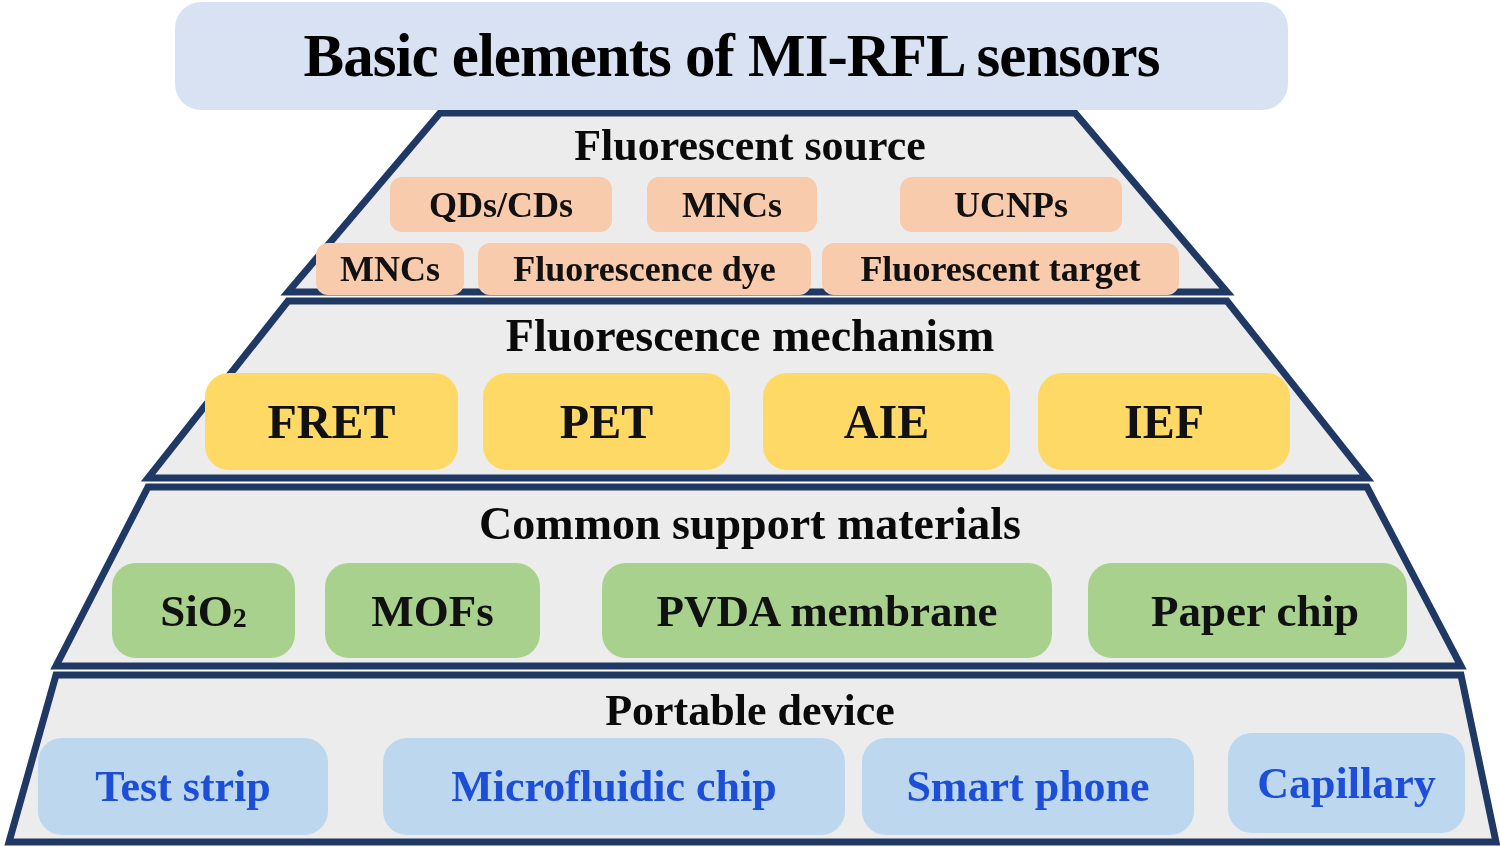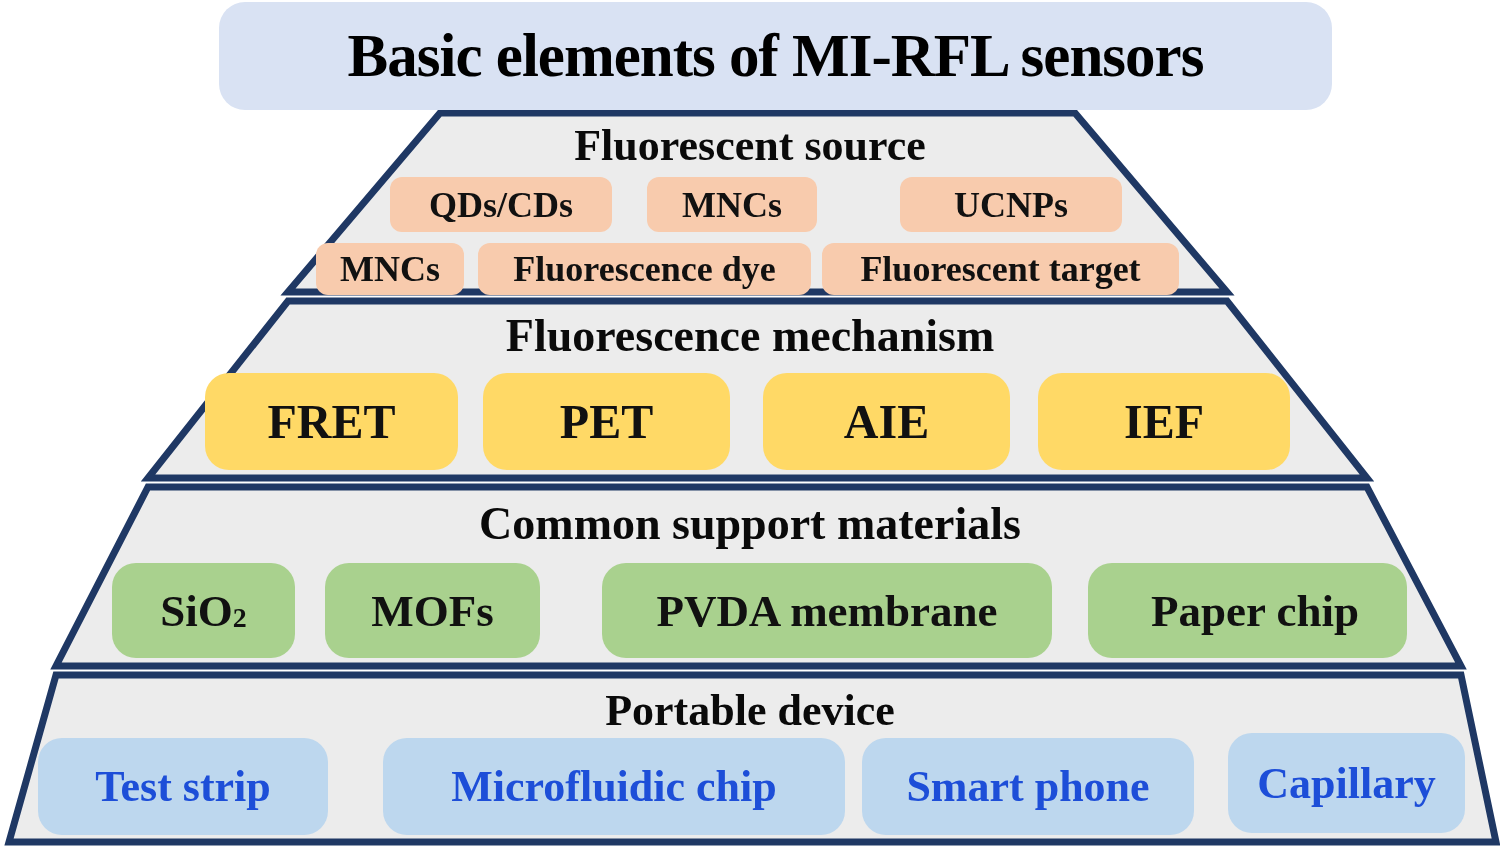--- a/index.html
+++ b/index.html
@@ -22,21 +22,20 @@
   .title-box {
     position: absolute;
     left: 175px; top: 2px;
     width: 1113px; height: 108px;
     background: var(--title-bg, #d9e2f3);
     border-radius: 26px;
     display: flex; align-items: center; justify-content: center;
     font-weight: bold;
     font-size: 61px;
     letter-spacing: -1px;
-    margin-left: 44px;
   }
   .heading {
     position: absolute;
     left: 0; width: 100%;
     text-align: center;
     font-weight: bold;
     color: #0a0a0a;
   }
   .h1 { top: 120px; font-size: 44px; }
   .h2 { top: 309px; font-size: 46px; }

